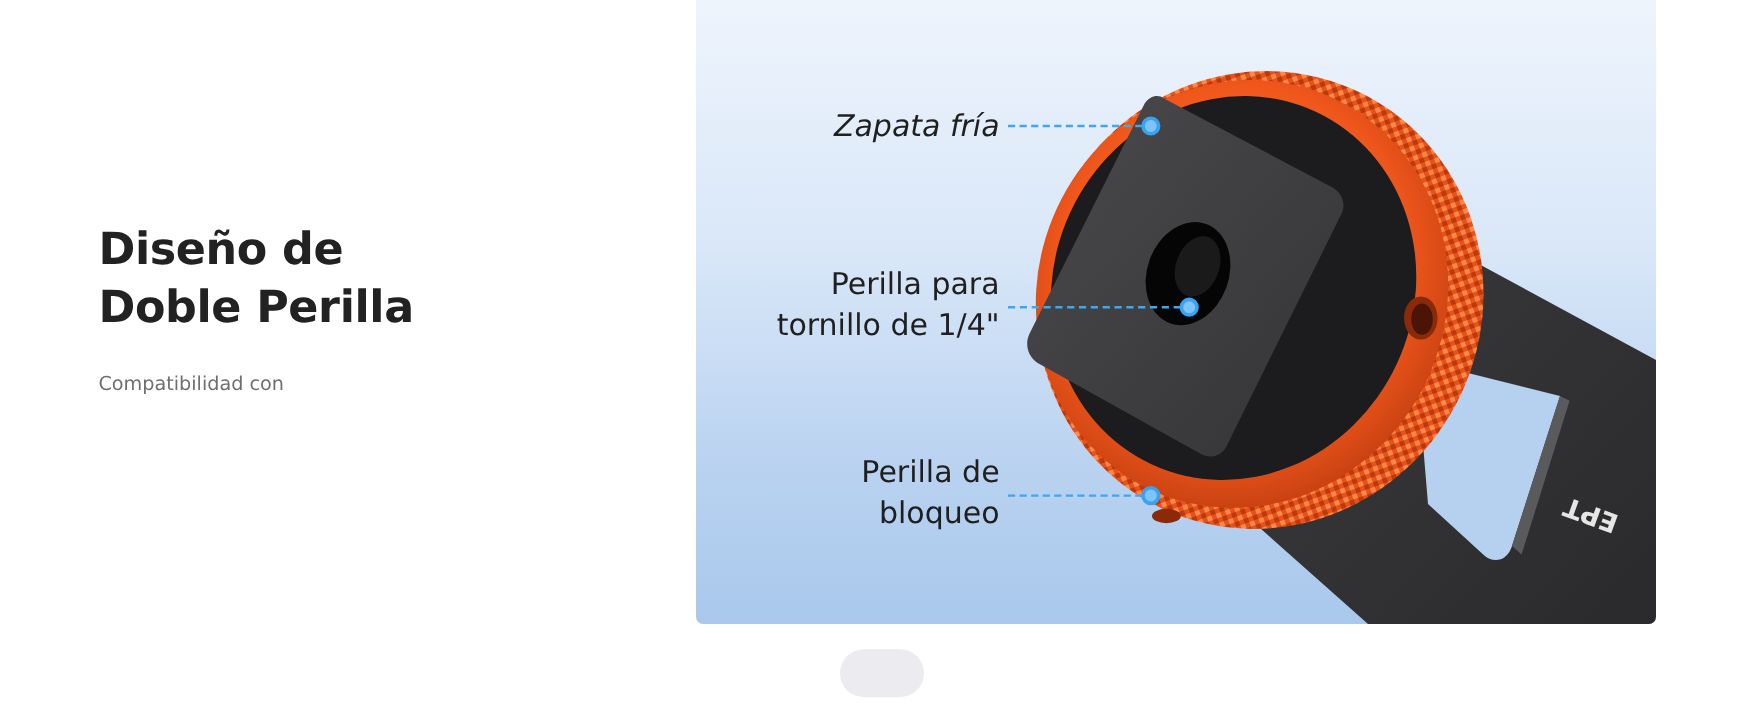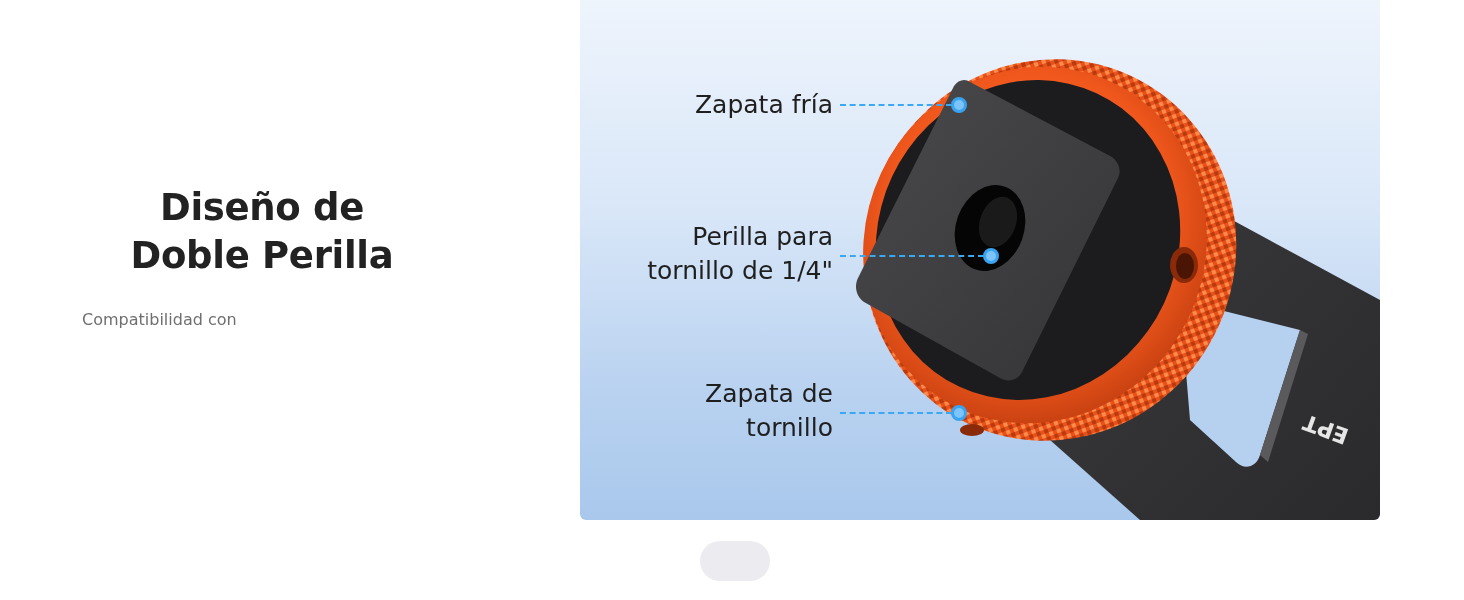--- a/index.html
+++ b/index.html
@@ -9,21 +9,21 @@
     }
     .page { position: relative; width: 1464px; height: 600px; }
 
     
     .text-col { position: absolute; left: 82px; top: 184px; width: 360px; }
     .title {
       font-family: "DejaVu Sans", sans-serif;
       font-weight: bold; font-size: 37px; line-height: 48px;
       color: #222222; letter-spacing: -0.3px;
     }
-    .title span { display: block; text-align: center; }
+    .title span { display: block; }
     .subtitle {
       margin-top: 28px;
       font-family: "DejaVu Sans", sans-serif;
       font-size: 16px; line-height: 24px; color: #6f6f6f;
     }
     .subtitle span { display: block; }
 
     
     .panel {
       position: absolute; left: 580px; top: 0; width: 800px; height: 520px;
@@ -115,34 +115,34 @@
 
       <g>
         <path d="M400 82 C395 78 388 80 384 86 L288 278 C284 286 286 296 294 302 L430 378 C438 383 448 380 452 372 L548 178 C552 170 548 160 540 156 Z" fill="url(#plateGrad)" transform="translate(-10 0)"></path>
 
         <ellipse cx="410" cy="228" rx="34" ry="44" transform="rotate(20 410 228)" fill="#050505"></ellipse>
         <ellipse cx="418" cy="222" rx="18" ry="26" transform="rotate(20 418 222)" fill="#1a1a1a"></ellipse>
       </g>
     </svg>
   </div>
 
-  <div class="callout-label" style="left:600px; top:88px; width:233px;">
+  <div class="callout-label" style="left:600px; top:88px; width:233px;font-style:italic;">
     <span>Zapata fría</span>
   </div>
   <div class="callout-line" style="left:840px; top:104px; width:112px;"></div>
   <div class="callout-dot" style="left:959px; top:105px;"></div>
 
   <div class="callout-label" style="left:600px; top:220px; width:233px;">
     <span>Perilla para</span>
     <span>tornillo de 1/4"</span>
   </div>
   <div class="callout-line" style="left:840px; top:255px; width:144px;"></div>
   <div class="callout-dot" style="left:991px; top:256px;"></div>
 
   <div class="callout-label" style="left:600px; top:377px; width:233px;">
-    <span>Zapata de</span>
-    <span>tornillo</span>
+    <span>Perilla de</span>
+    <span>bloqueo</span>
   </div>
   <div class="callout-line" style="left:840px; top:412px; width:112px;"></div>
   <div class="callout-dot" style="left:959px; top:413px;"></div>
 
   <div class="carousel-dot"></div>
 </div>
 
 </body></html>

